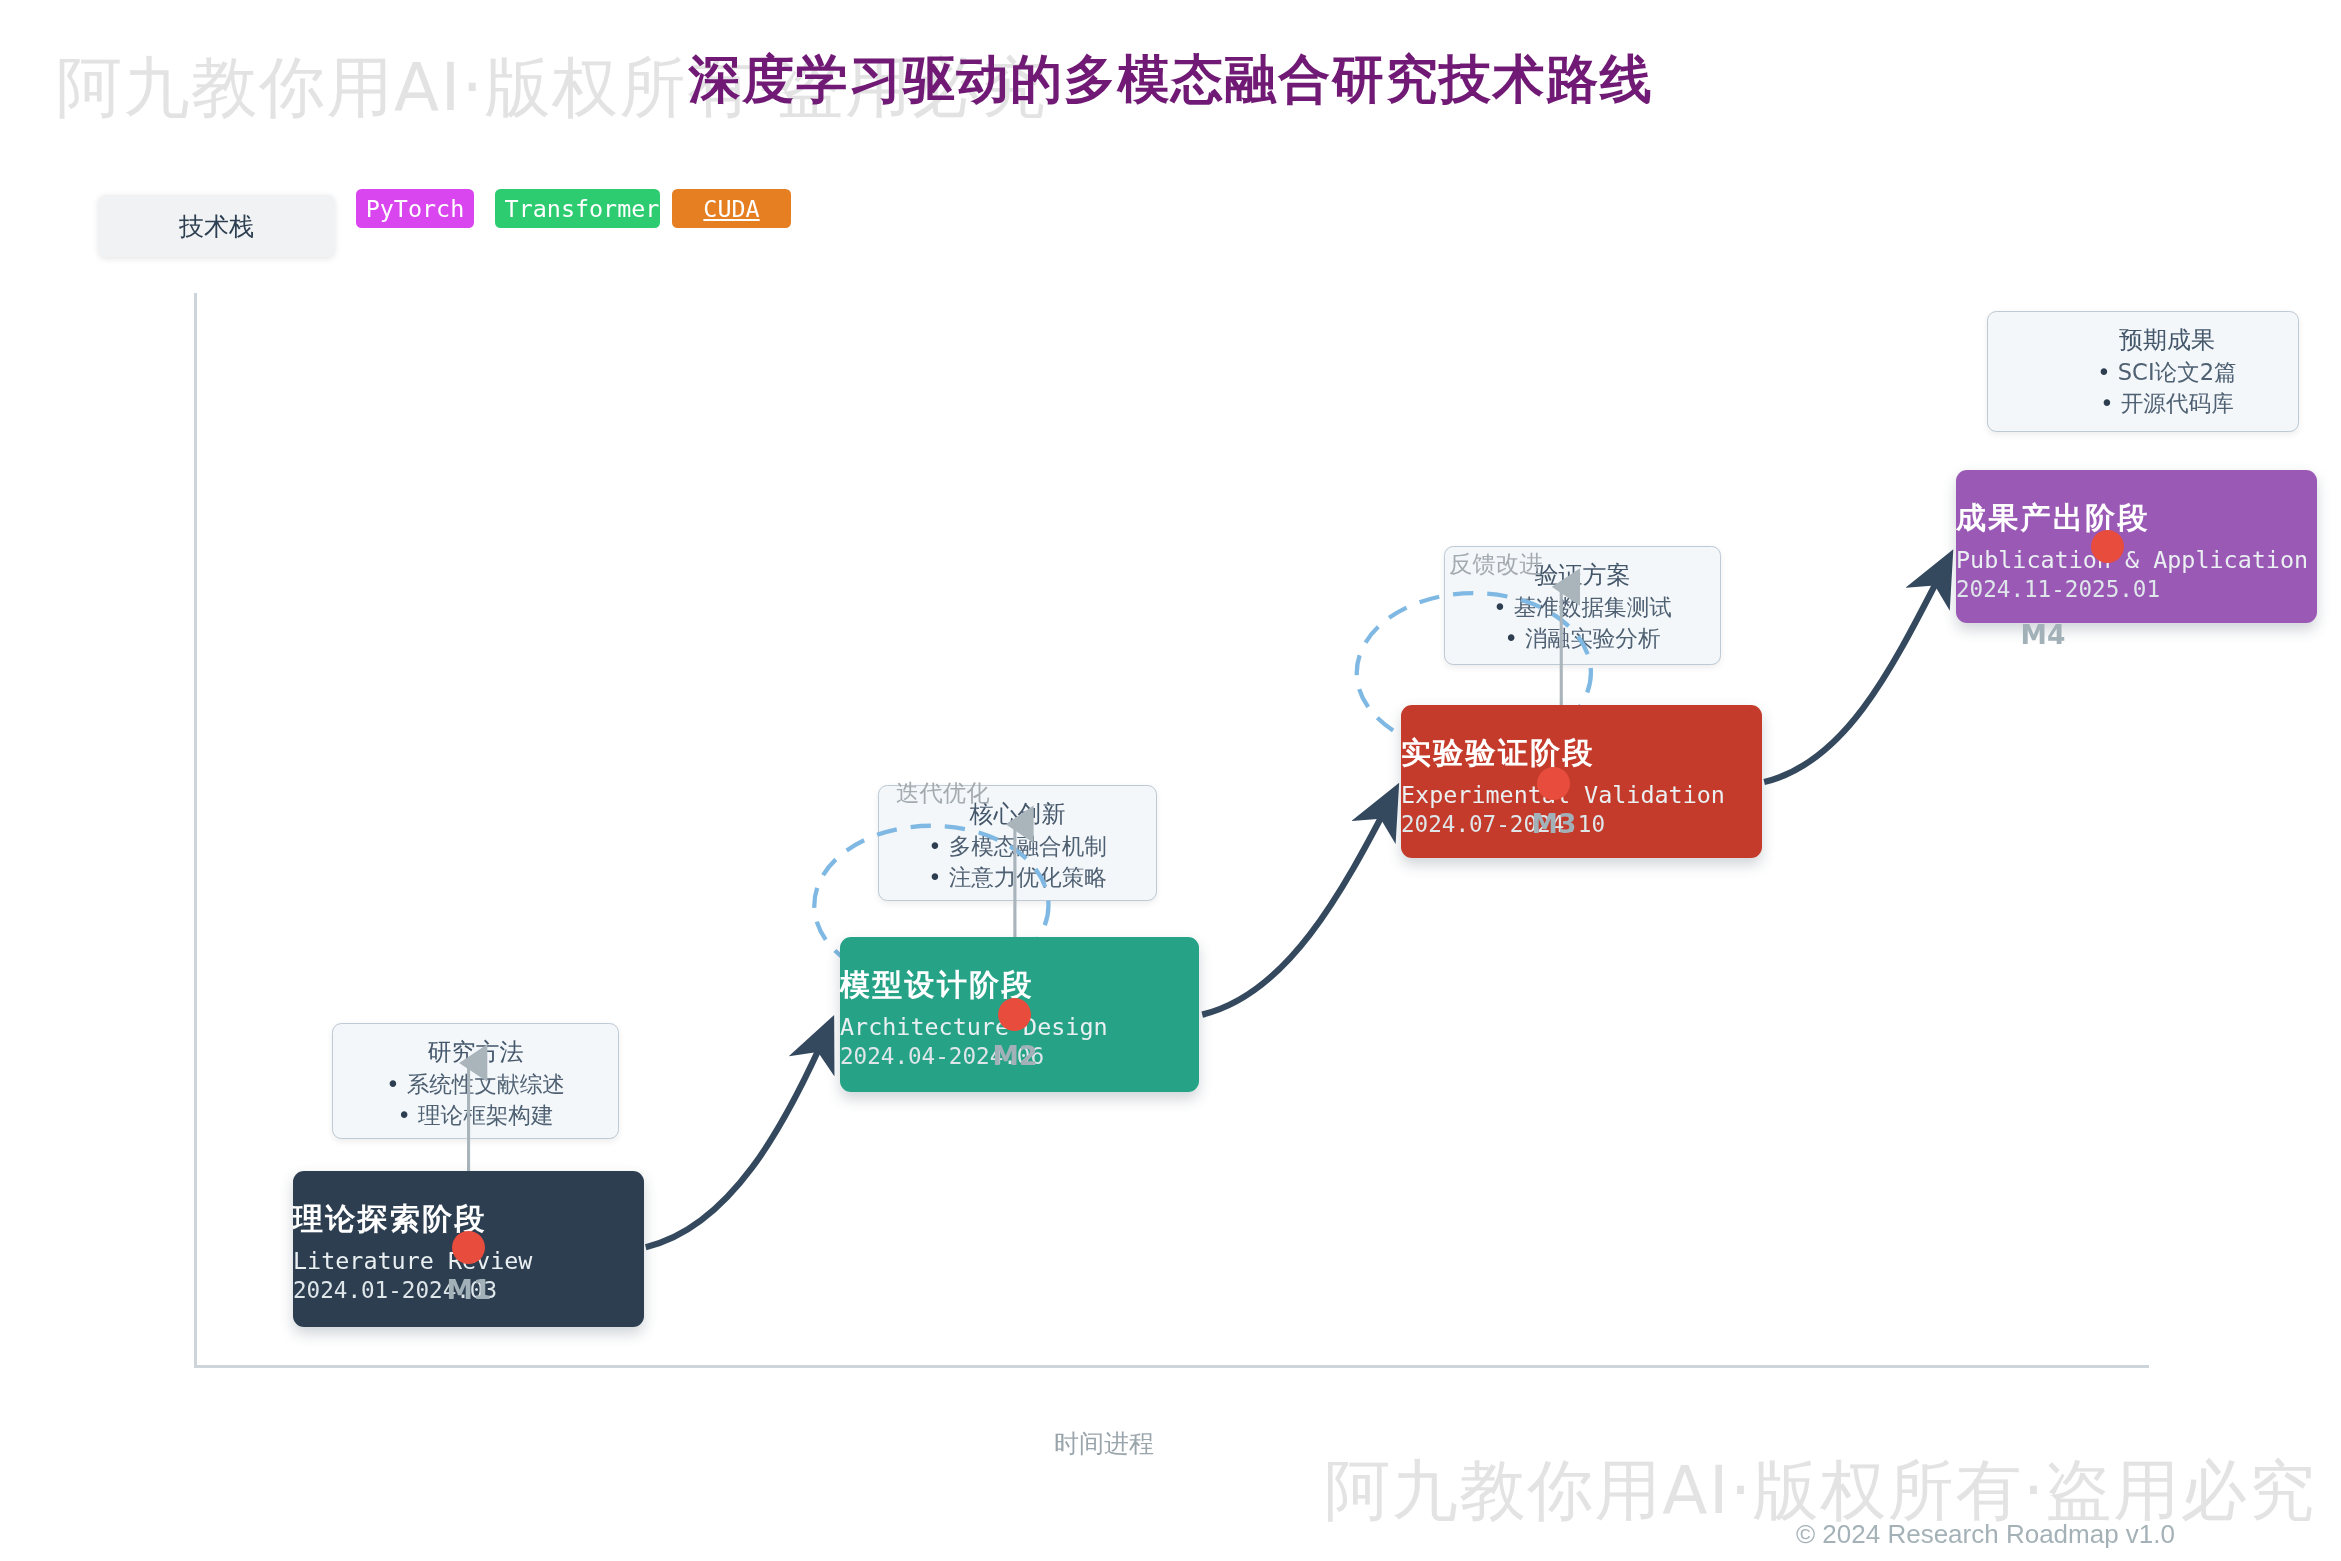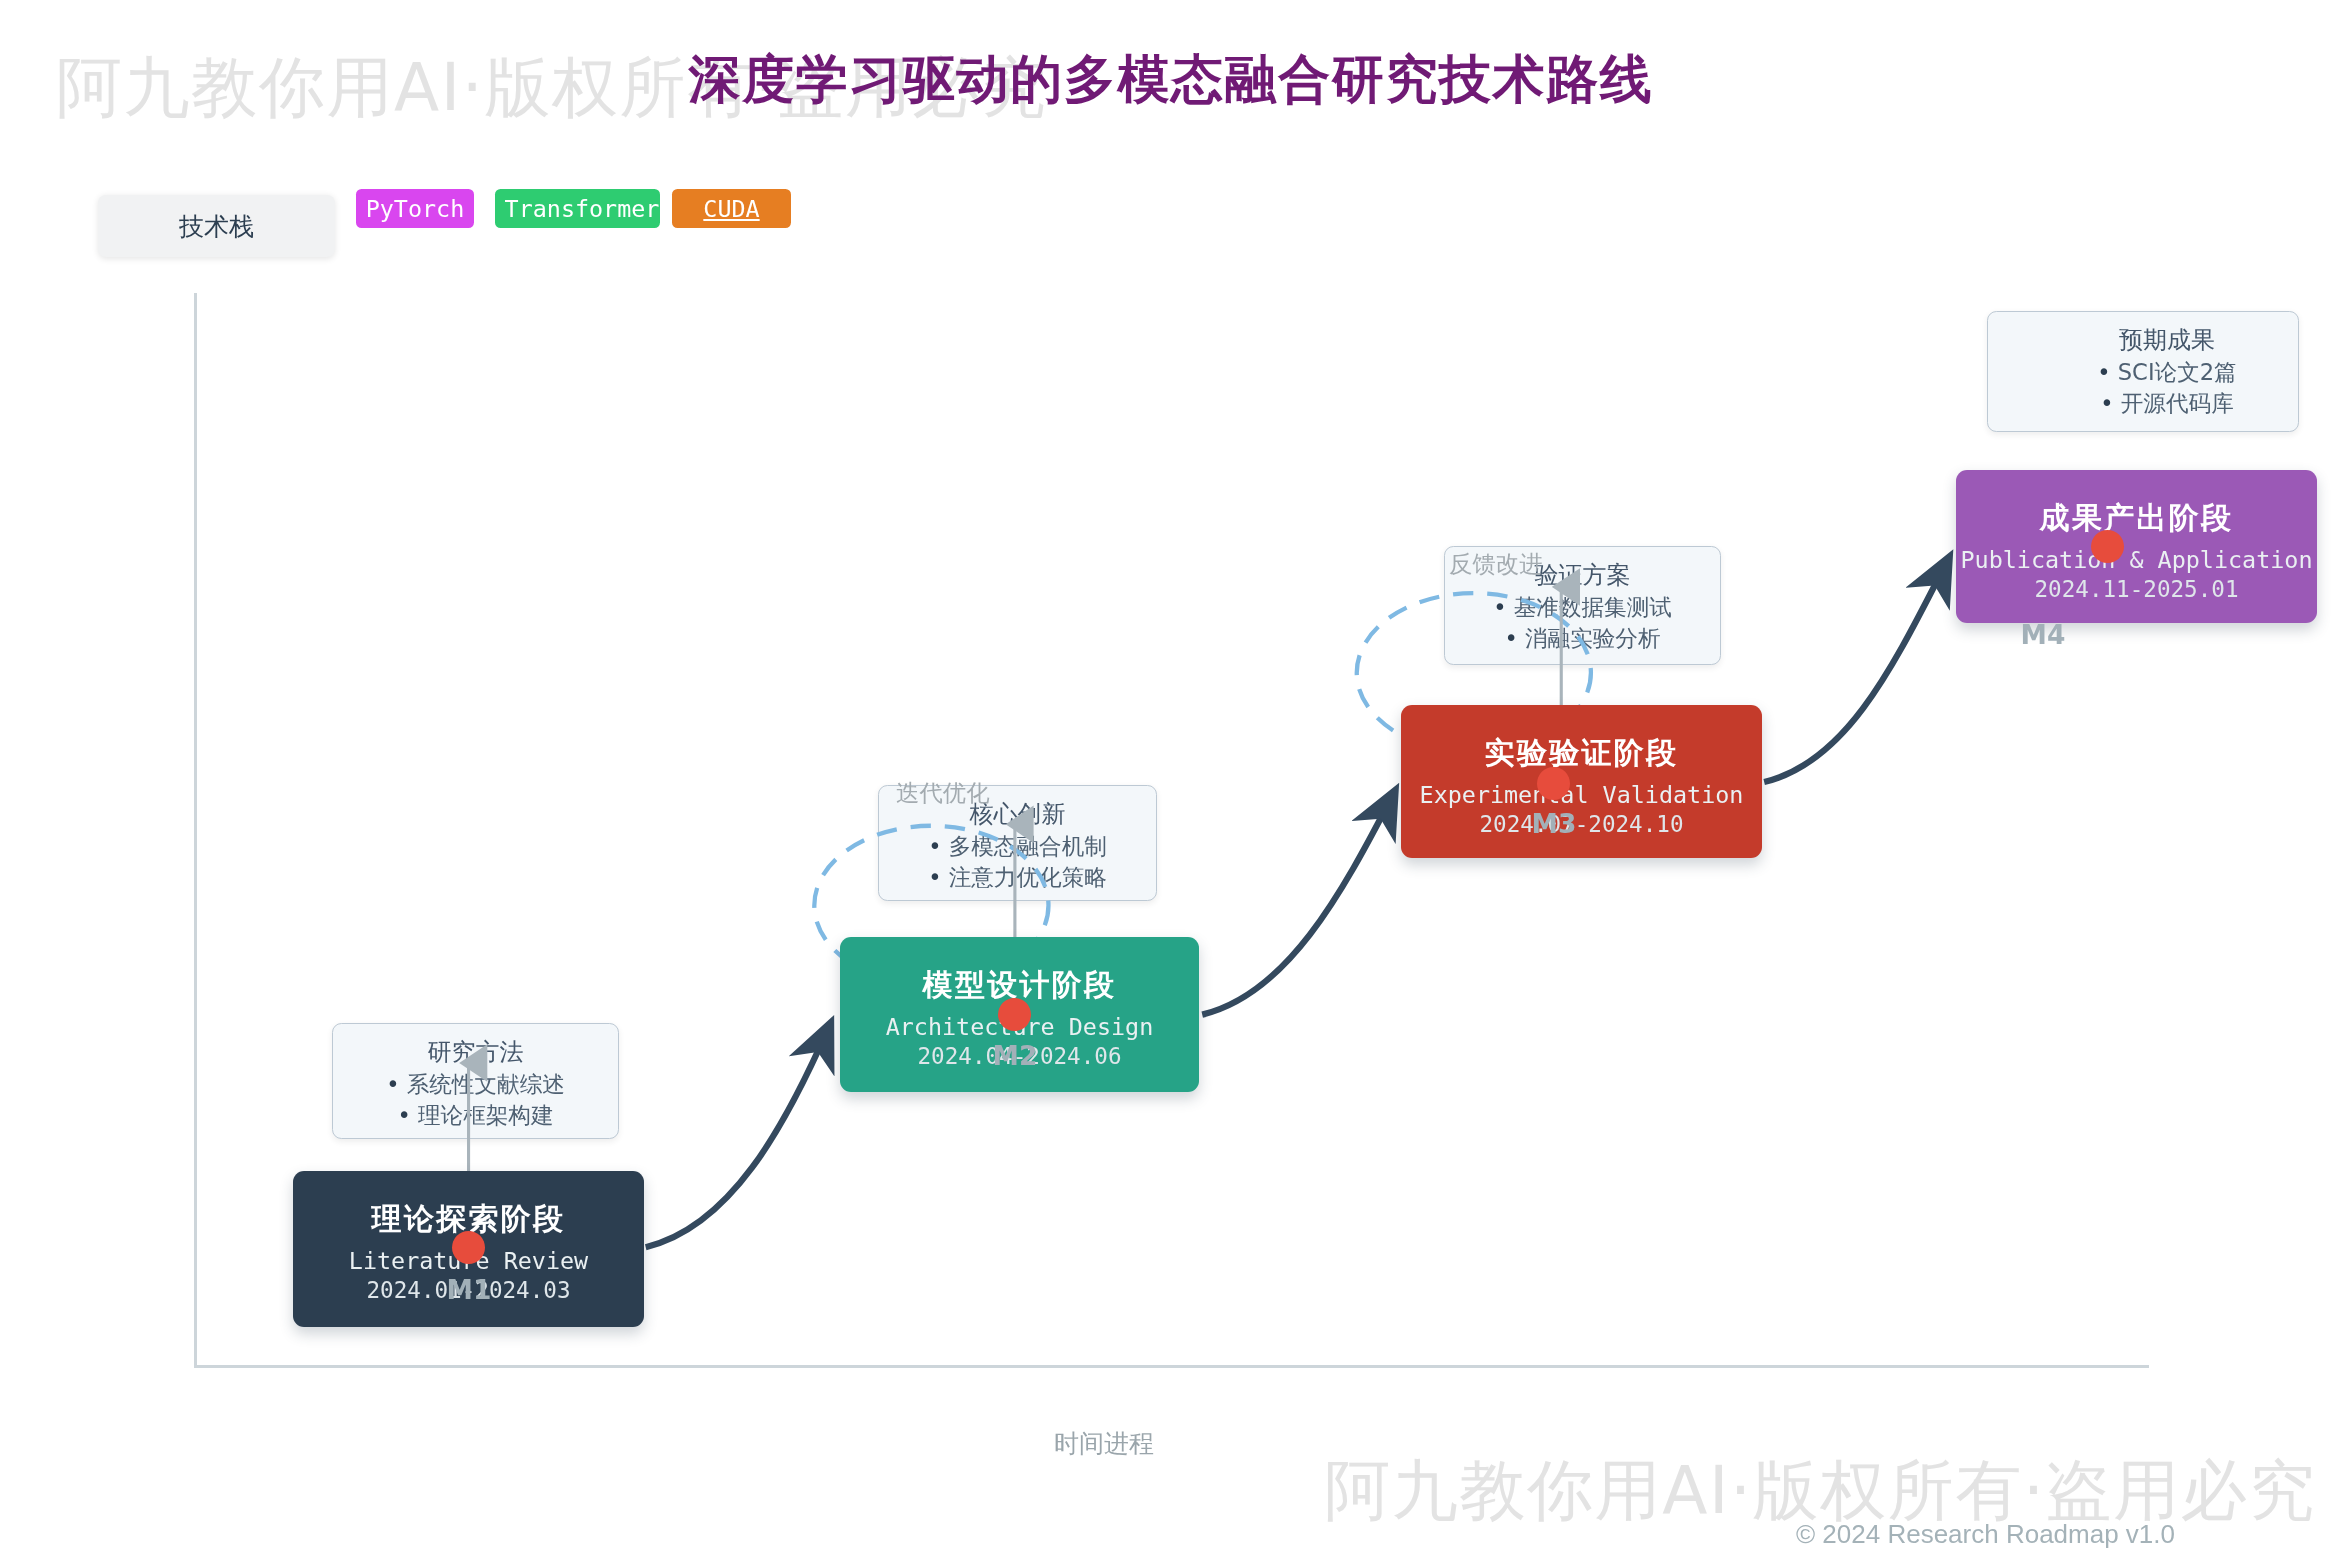--- a/index.html
+++ b/index.html
@@ -45,21 +45,21 @@
   .ann-bullet::before{content:"•  ";color:#2c3e50;}
   .ann1{left:332px;top:1023px;width:285px;height:114px;}
   .ann2{left:878px;top:785px;width:277px;height:114px;}
   .ann3{left:1444px;top:546px;width:275px;height:117px;}
   .ann4{left:1987px;top:311px;width:262px;height:119px;padding-left:48px;}
   .loop-label{font-size:23.4px;color:#a3abb0;z-index:4;white-space:nowrap;}
   .loop-label-2{left:896px;top:777px;}
   .loop-label-3{left:1449px;top:548px;}
   
   .stage-box{
-    border-radius:11px;z-index:4;text-align:center;color:#ffffff;
+    border-radius:11px;z-index:4;text-align:left;color:#ffffff;
     box-shadow:0 6.2px 14px rgba(44,62,80,0.22);
   }
   .stage-title{padding-top:28px;line-height:39px;font-size:30px;font-weight:700;letter-spacing:2.3px;}
   .stage-subtitle{margin-top:9.4px;line-height:28px;font-size:23.4px;color:#eaf0f2;font-family:"DejaVu Sans Mono",monospace;}
   .stage-dates{margin-top:1.6px;line-height:26.5px;font-size:22.6px;color:#dfe6ea;font-family:"DejaVu Sans Mono",monospace;}
   .stage1{left:293px;top:1171px;width:351px;height:156px;}
   .stage2{left:840px;top:937px;width:359px;height:155px;}
   .stage3{left:1401px;top:705px;width:361px;height:153px;}
   .stage4{left:1956px;top:470px;width:361px;height:153px;}
   

